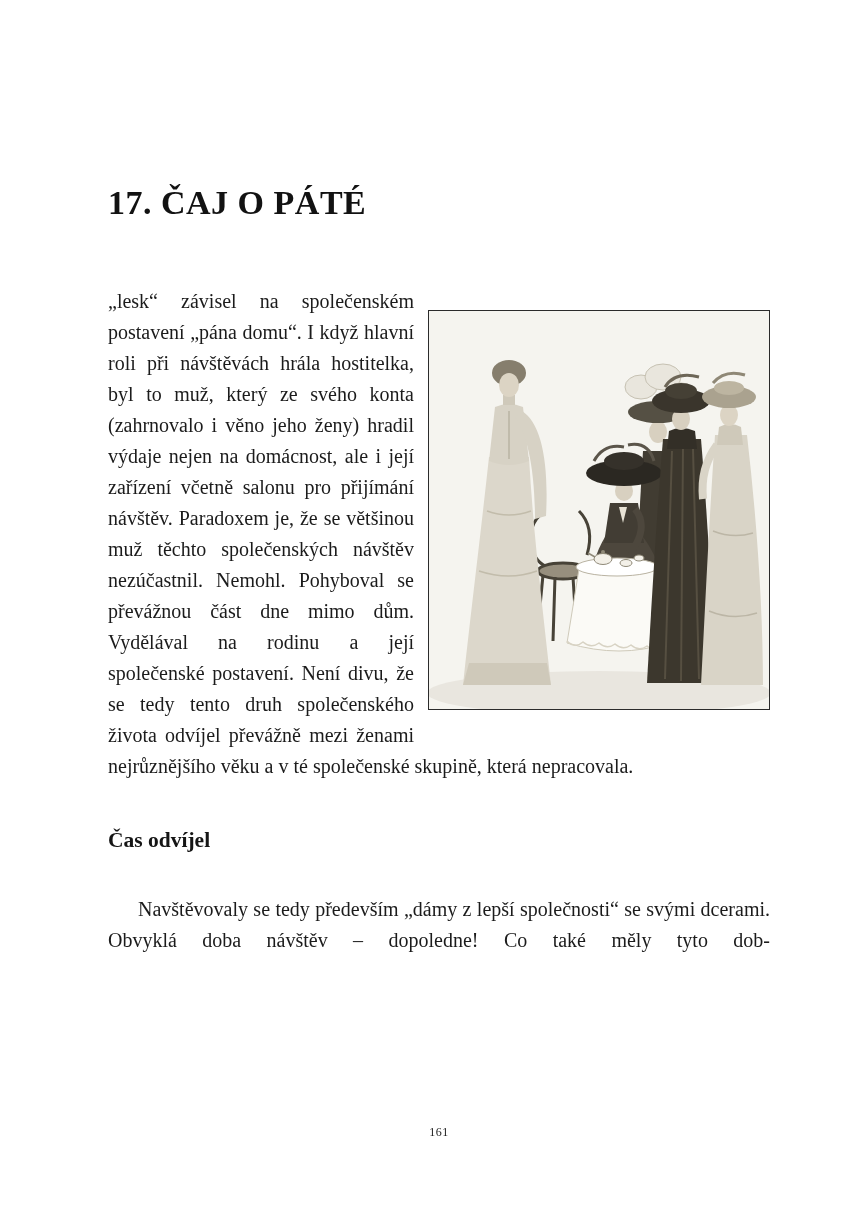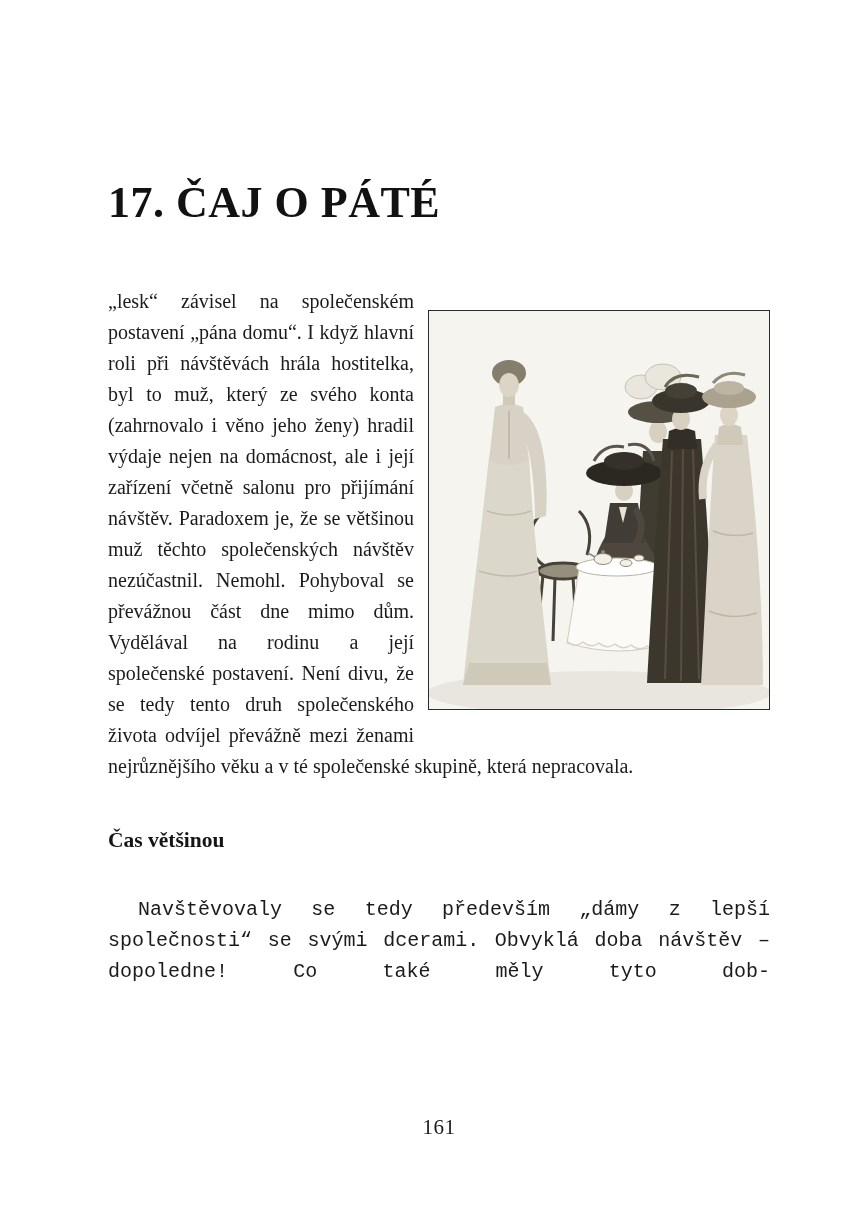--- a/index.html
+++ b/index.html
@@ -9,21 +9,21 @@
     width: 860px;
     height: 1214px;
     margin: 0 auto;
     background: #ffffff;
     color: #1b1b1b;
     font-family: "Liberation Serif", serif;
     padding: 182px 90px 0 108px;
     overflow: hidden;
   }
   .chapter-title {
-    font-size: 44px;
+    font-size: 34px;
     line-height: 42px;
     font-weight: bold;
     letter-spacing: 0.5px;
     color: #121212;
     margin-bottom: 62px;
   }
   .bodytext p {
     font-size: 20px;
     line-height: 31px;
     text-align: justify;
@@ -48,29 +48,28 @@
   .section-heading {
     font-size: 21.5px;
     line-height: 28px;
     font-weight: bold;
     color: #151515;
     margin: 44px 0 40px 0;
   }
   .para-visits {
     text-indent: 30px;
     text-align-last: justify;
-    font-family: Liberation Mono, monospace;
   }
   .pagenum {
     position: absolute;
     left: 108px;
     right: 90px;
     bottom: 74px;
     text-align: center;
-    font-size: 21px;
+    font-size: 12px;
     letter-spacing: 0.5px;
     color: #1b1b1b;
   }
 </style>
 </head>
 <body>
 
 <div class="page">
 
   <h1 class="chapter-title">17. ČAJ O PÁTÉ</h1>
@@ -161,21 +160,21 @@
             <ellipse cx="300" cy="86" rx="27" ry="11" fill="#aaa28f"></ellipse>
             <ellipse cx="300" cy="77" rx="15" ry="7" fill="#bdb5a1"></ellipse>
             <path d="M284 72 q12 -14 32 -8" stroke="#8f8876" stroke-width="3" fill="none"></path>
           </g>
         </svg>
       </figure>
 
       <p class="para-body">„lesk“ závisel na společenském postavení „pána domu“. I když hlavní roli při návštěvách hrála hostitelka, byl to muž, který ze svého konta (zahrnovalo i věno jeho ženy) hradil výdaje nejen na domácnost, ale i její zařízení včetně salonu pro přijímání návštěv. Paradoxem je, že se většinou muž těchto společenských návštěv nezúčastnil. Nemohl. Pohyboval se převážnou část dne mimo dům. Vydělával na rodinu a její společenské postavení. Není divu, že se tedy tento druh společenského života odvíjel převážně mezi ženami nejrůznějšího věku a v té společenské skupině, která nepracovala.</p>
     </div>
 
-    <h2 class="section-heading">Čas většinou</h2>
+    <h2 class="section-heading">Čas odvíjel</h2>
 
     <p class="para-visits">Navštěvovaly se tedy především „dámy z lepší společnosti“ se svými dcerami. Obvyklá doba návštěv – dopoledne! Co také měly tyto dob-</p>
 
   </div>
 
   <div class="pagenum">161</div>
 
 </div>
 
 </body></html>

